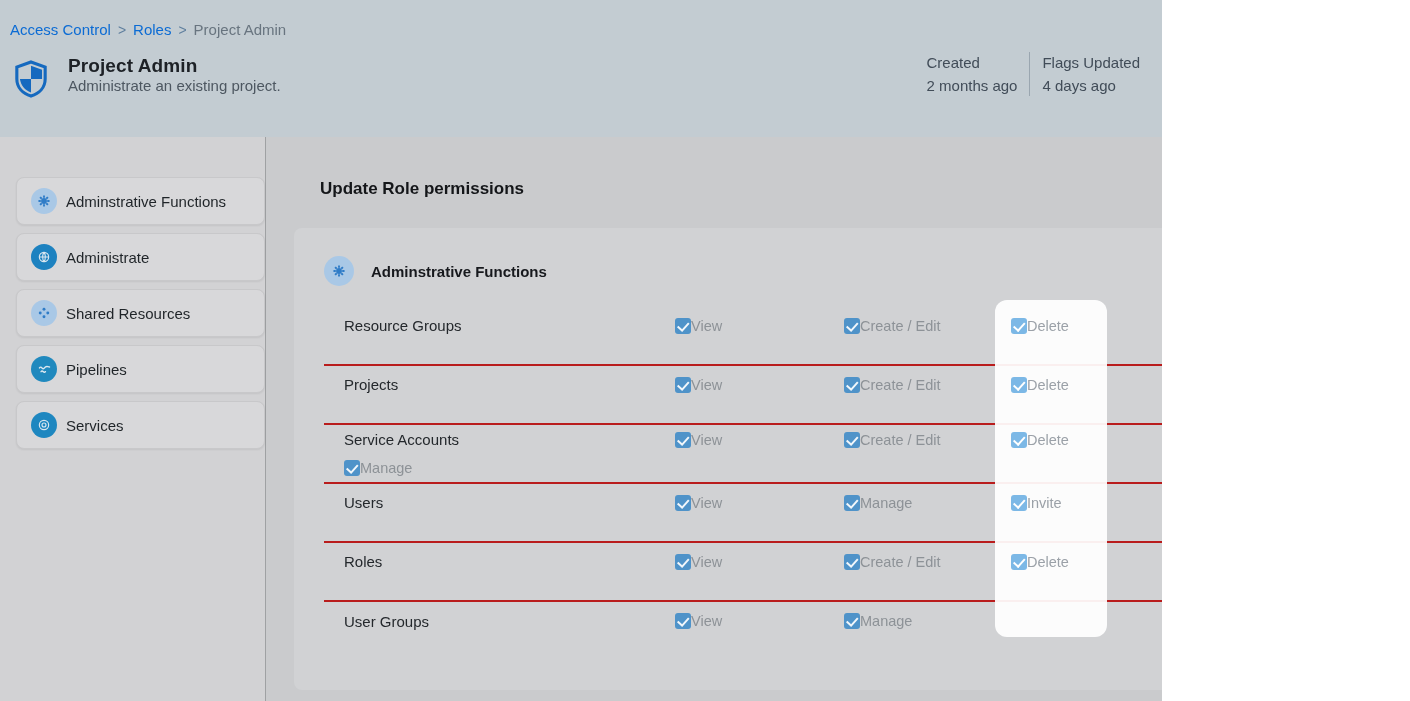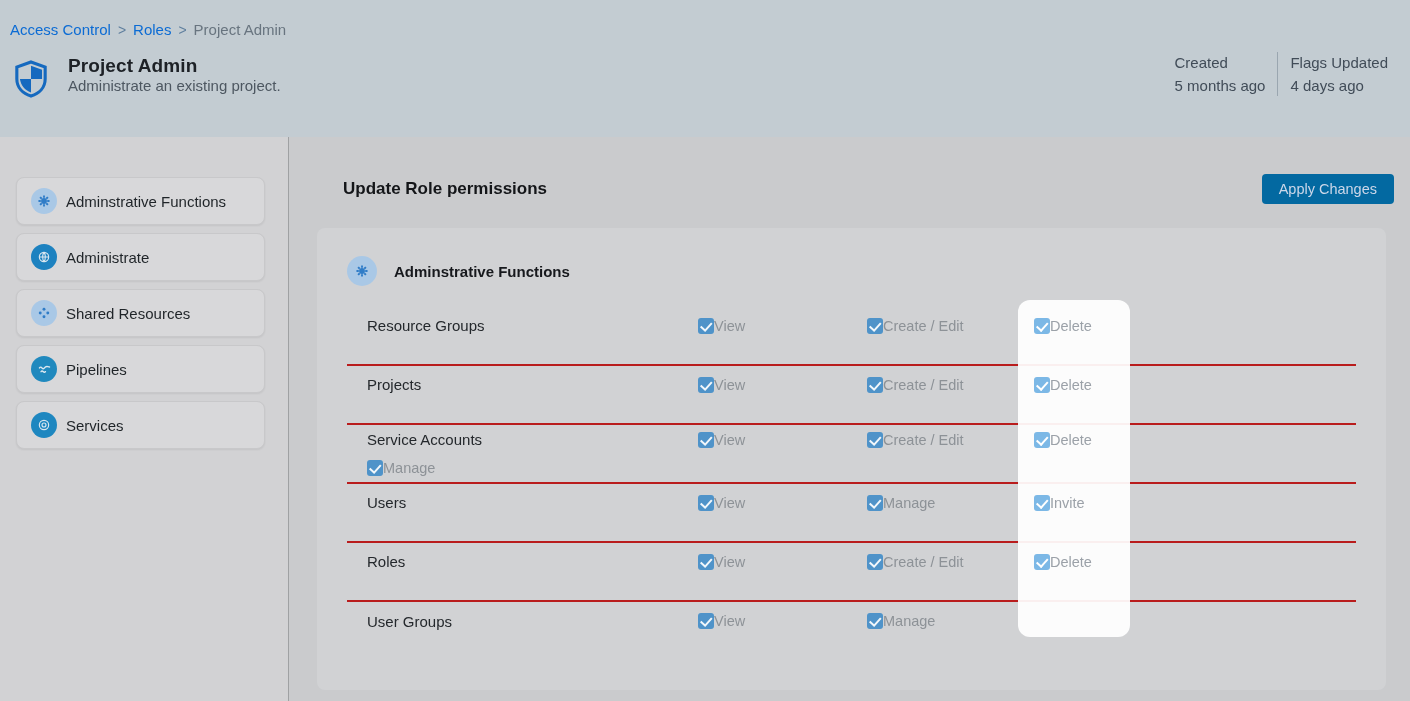--- a/index.html
+++ b/index.html
@@ -1,17 +1,17 @@
 <!DOCTYPE html>
 <html><head>
 <meta charset="utf-8">
 <style>
   * { margin:0; padding:0; box-sizing:border-box; }
   body { font-family:"Liberation Sans","DejaVu Sans",sans-serif; }
-  .screen { width:1410px; height:701px; position:relative; overflow:hidden; background:#cacbcd; }
+  .screen { width:1162px; height:701px; position:relative; overflow:hidden; background:#cacbcd; }
 
   
   .page-header { position:relative; height:137px; background:#c3ccd2; }
   .breadcrumb { padding:21px 0 0 10px; font-size:15px; display:flex; align-items:center; gap:7px; }
   .crumb-link { color:#0b6bd4; text-decoration:none; cursor:pointer; }
   .crumb-sep { color:#5f7f9e; font-size:14px; }
   .crumb-current { color:#68747f; }
   .header-main { display:flex; align-items:flex-start; padding:17px 0 0 14px; gap:20px; }
   .shield-wrap { flex:0 0 auto; margin-top:2px; }
   .page-title { font-size:19px; font-weight:700; color:#1d2126; letter-spacing:.1px; }
@@ -82,21 +82,21 @@
         </svg>
       </span>
       <div>
         <h1 class="page-title">Project Admin</h1>
         <p class="page-subtitle">Administrate an existing project.</p>
       </div>
     </div>
     <div class="header-meta">
       <div class="meta-block">
         <span>Created</span>
-        <span>5 months ago</span>
+        <span>2 months ago</span>
       </div>
       <div class="meta-divider"></div>
       <div class="meta-block">
         <span>Flags Updated</span>
         <span>4 days ago</span>
       </div>
     </div>
   </header>
 
   <div class="body-row">

